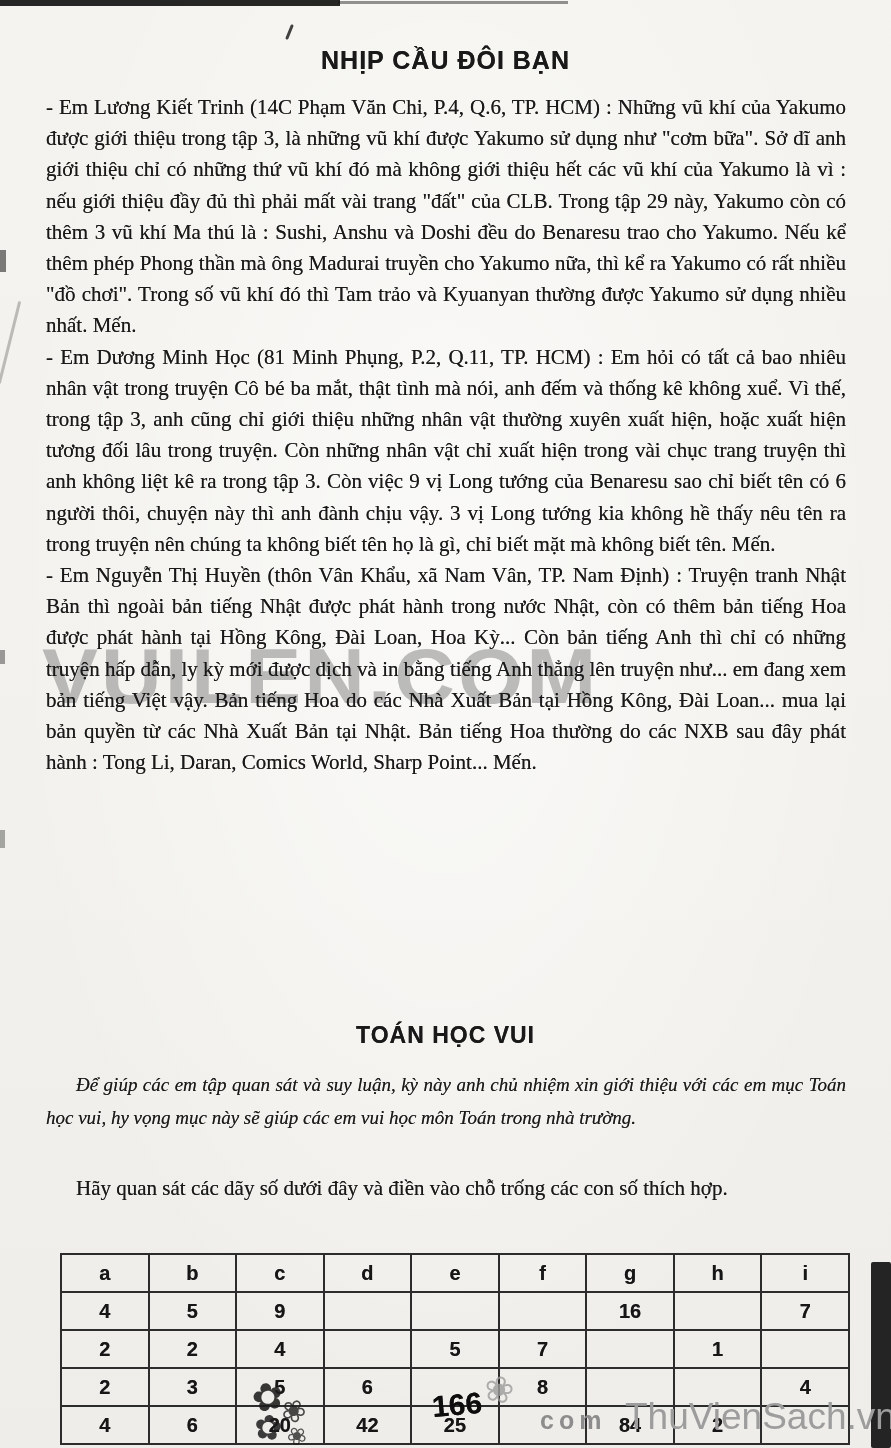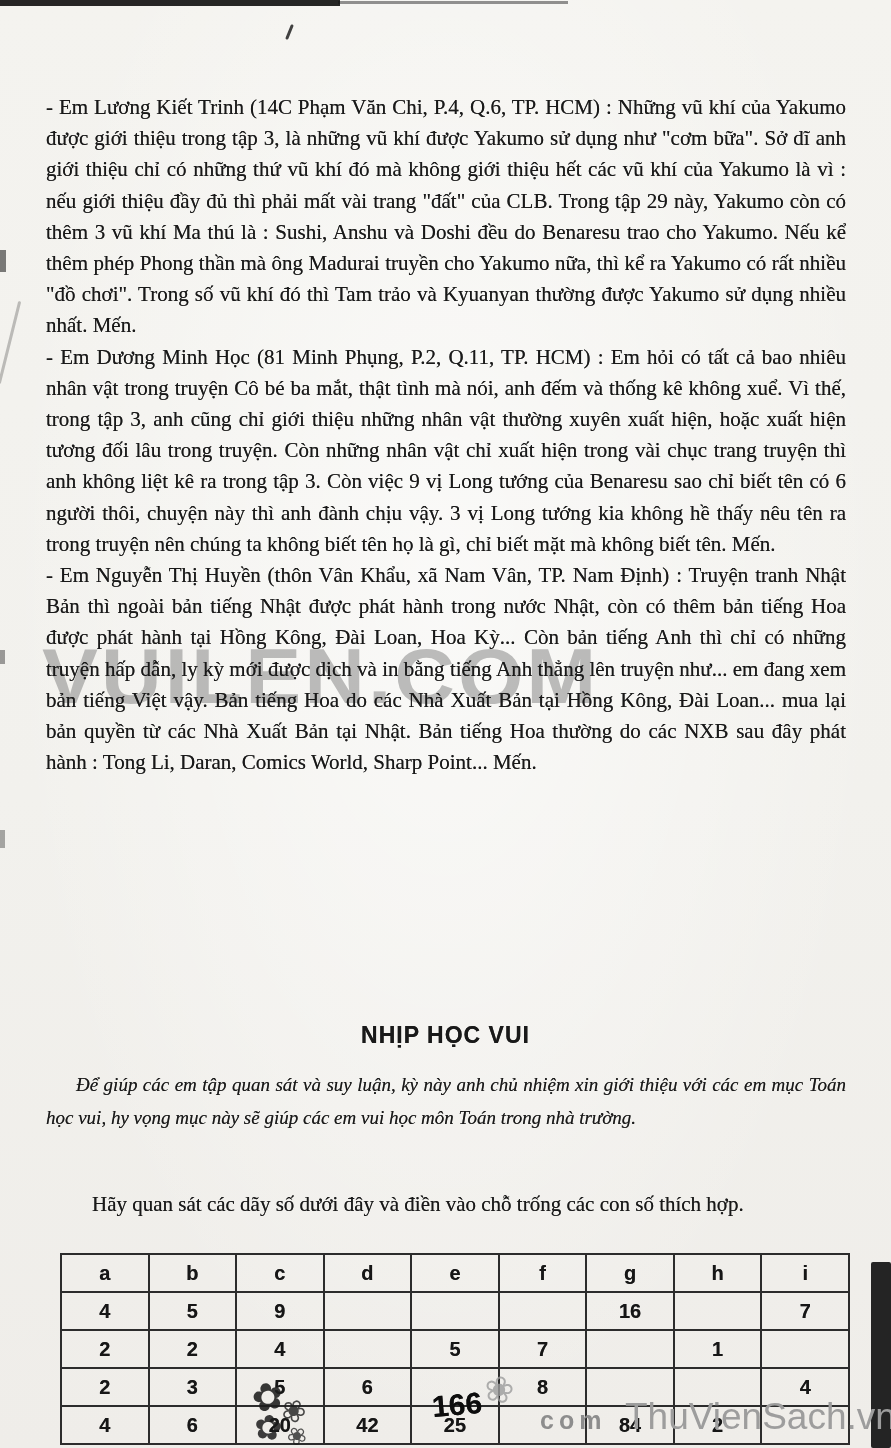--- a/index.html
+++ b/index.html
@@ -49,21 +49,21 @@
   .letters p{margin:0;}
   .letters .name{}
   
   .math-intro{
     position:absolute;left:46px;top:1068px;width:800px;margin:0;
     font-style:italic;font-size:19px;line-height:33px;text-align:justify;
     text-indent:30px;z-index:2;
     text-shadow:0 0 .5px rgba(0,0,0,.6);
   }
   .math-instruction{
-    position:absolute;left:46px;top:1172px;width:800px;margin:16px;
+    position:absolute;left:46px;top:1172px;width:800px;margin:0;
     font-size:21px;line-height:32px;text-align:justify;text-indent:30px;z-index:2;
     text-shadow:0 0 .55px rgba(0,0,0,.65);
   }
   
   table.puzzle{
     position:absolute;left:60px;top:1253px;width:790px;
     border-collapse:collapse;table-layout:fixed;z-index:2;
     font-family:"Liberation Sans", sans-serif;
   }
   table.puzzle th, table.puzzle td{
@@ -123,28 +123,29 @@
   <div class="art top-strip2"></div>
   <div class="art tick"></div>
   <div class="art left-stroke"></div>
   <div class="art speck1"></div>
   <div class="art speck2"></div>
   <div class="art speck3"></div>
   <div class="art right-strip"></div>
 
   <div class="wm-center">VuiLen.Com</div>
 
+  <h1 class="h-main">NHỊP CẦU ĐÔI BẠN</h1>
 
   <div class="letters">
     <p><span>- Em </span><span class="name">Lương Kiết Trinh</span><span> (14C Phạm Văn Chi, P.4, Q.6, TP. HCM) : Những vũ khí của Yakumo được giới thiệu trong tập 3, là những vũ khí được Yakumo sử dụng như "cơm bữa". Sở dĩ anh giới thiệu chỉ có những thứ vũ khí đó mà không giới thiệu hết các vũ khí của Yakumo là vì : nếu giới thiệu đầy đủ thì phải mất vài trang "đất" của CLB. Trong tập 29 này, Yakumo còn có thêm 3 vũ khí Ma thú là : Sushi, Anshu và Doshi đều do Benaresu trao cho Yakumo. Nếu kể thêm phép Phong thần mà ông Madurai truyền cho Yakumo nữa, thì kể ra Yakumo có rất nhiều "đồ chơi". Trong số vũ khí đó thì Tam trảo và Kyuanyan thường được Yakumo sử dụng nhiều nhất. Mến.</span></p>
     <p><span>- Em </span><span class="name">Dương Minh Học</span><span> (81 Minh Phụng, P.2, Q.11, TP. HCM) : Em hỏi có tất cả bao nhiêu nhân vật trong truyện Cô bé ba mắt, thật tình mà nói, anh đếm và thống kê không xuể. Vì thế, trong tập 3, anh cũng chỉ giới thiệu những nhân vật thường xuyên xuất hiện, hoặc xuất hiện tương đối lâu trong truyện. Còn những nhân vật chỉ xuất hiện trong vài chục trang truyện thì anh không liệt kê ra trong tập 3. Còn việc 9 vị Long tướng của Benaresu sao chỉ biết tên có 6 người thôi, chuyện này thì anh đành chịu vậy. 3 vị Long tướng kia không hề thấy nêu tên ra trong truyện nên chúng ta không biết tên họ là gì, chỉ biết mặt mà không biết tên. Mến.</span></p>
     <p><span>- Em </span><span class="name">Nguyễn Thị Huyền</span><span> (thôn Vân Khẩu, xã Nam Vân, TP. Nam Định) : Truyện tranh Nhật Bản thì ngoài bản tiếng Nhật được phát hành trong nước Nhật, còn có thêm bản tiếng Hoa được phát hành tại Hồng Kông, Đài Loan, Hoa Kỳ... Còn bản tiếng Anh thì chỉ có những truyện hấp dẫn, ly kỳ mới được dịch và in bằng tiếng Anh thẳng lên truyện như... em đang xem bản tiếng Việt vậy. Bản tiếng Hoa do các Nhà Xuất Bản tại Hồng Kông, Đài Loan... mua lại bản quyền từ các Nhà Xuất Bản tại Nhật. Bản tiếng Hoa thường do các NXB sau đây phát hành : Tong Li, Daran, Comics World, Sharp Point... Mến.</span></p>
   </div>
 
-  <h2 class="h-math">NHỊP HỌC VUI</h2>
+  <h2 class="h-math">TOÁN HỌC VUI</h2>
   <p class="math-intro">Để giúp các em tập quan sát và suy luận, kỳ này anh chủ nhiệm xin giới thiệu với các em mục Toán học vui, hy vọng mục này sẽ giúp các em vui học môn Toán trong nhà trường.</p>
   <p class="math-instruction">Hãy quan sát các dãy số dưới đây và điền vào chỗ trống các con số thích hợp.</p>
 
   <table class="puzzle">
     <thead>
       <tr>
         <th>a</th>
         <th>b</th>
         <th>c</th>
         <th>d</th>

